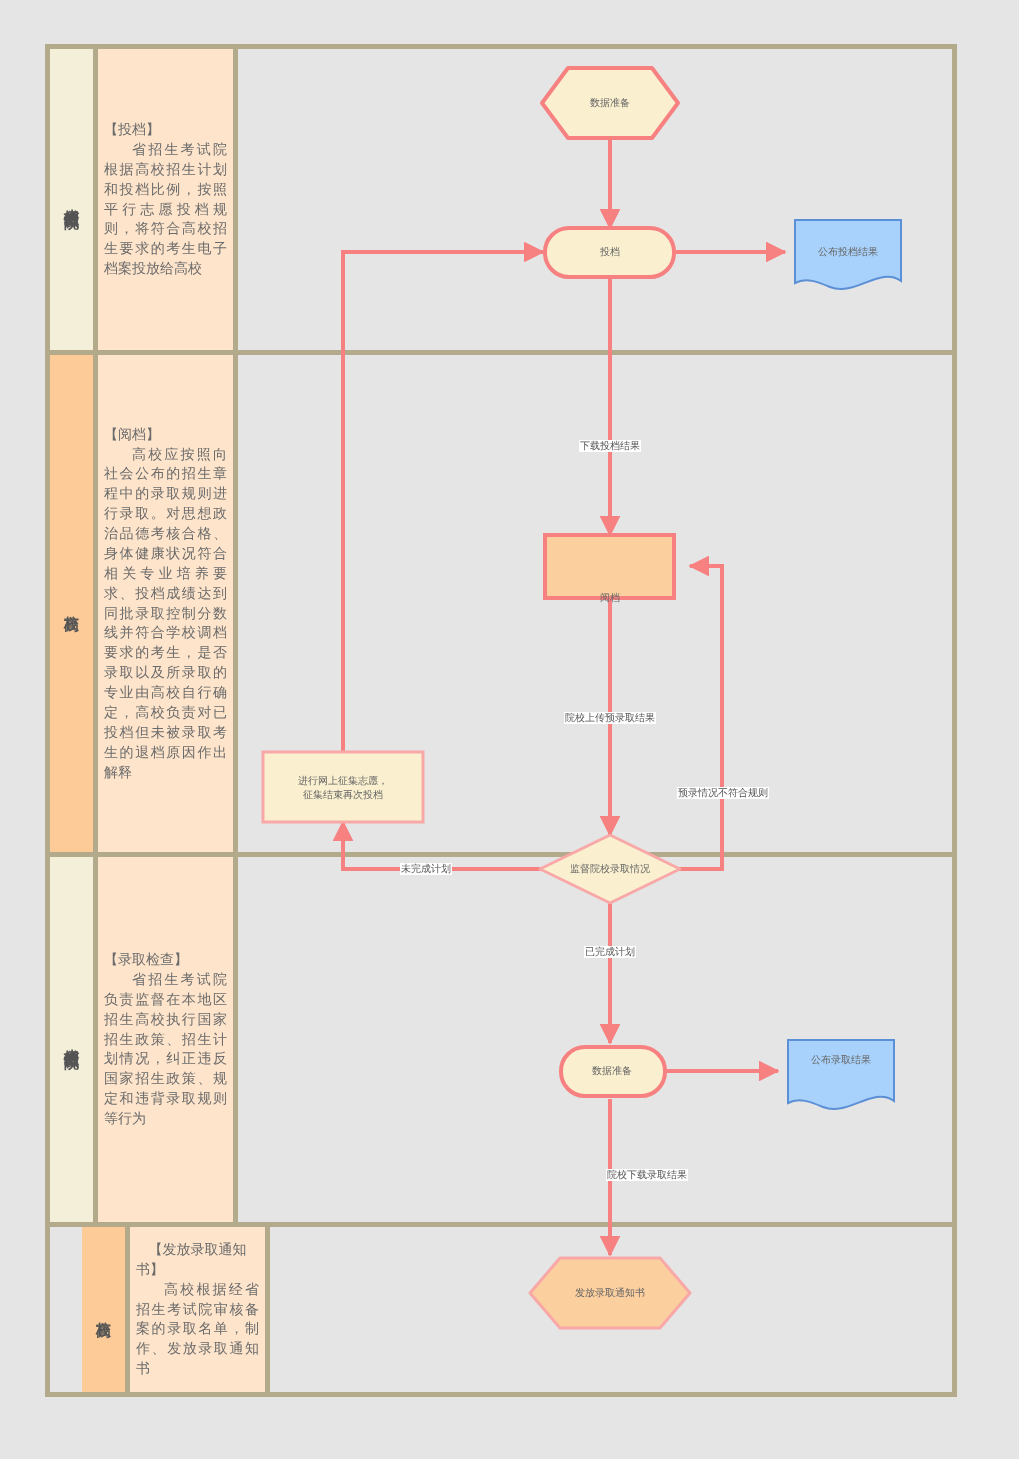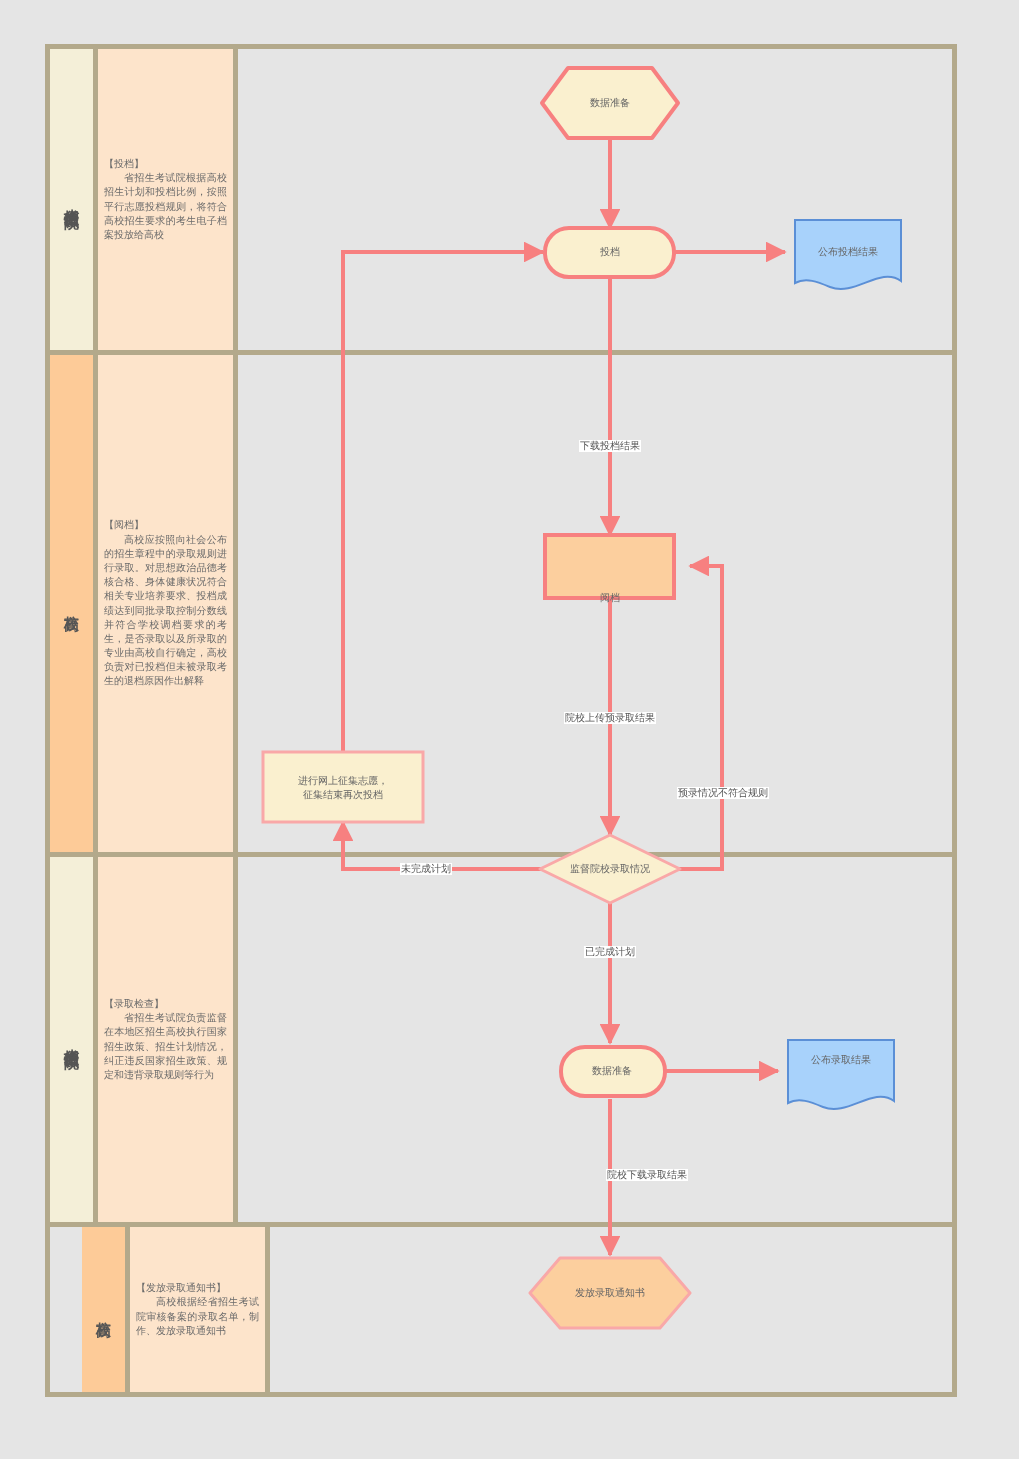--- a/index.html
+++ b/index.html
@@ -63,21 +63,21 @@
     border-right: 5px solid #b3a98b;
     box-sizing: border-box;
     background: #fde4cb;
     display: flex;
     align-items: center;
     justify-content: center;
     padding: 4px 6px;
   }
   .lane-desc p {
     margin: 0;
-    font-size: 10px;
+    font-size: 14px;
     line-height: 1.42;
     color: #6b6b6b;
     text-align: justify;
     text-align-last: left;
     text-indent: 0;
     word-break: break-all;
   }
   .lane-desc p .head { display: block; text-align: center; }
   .lane-desc p .body { display: block; text-indent: 2em; }
   .lane-body {

